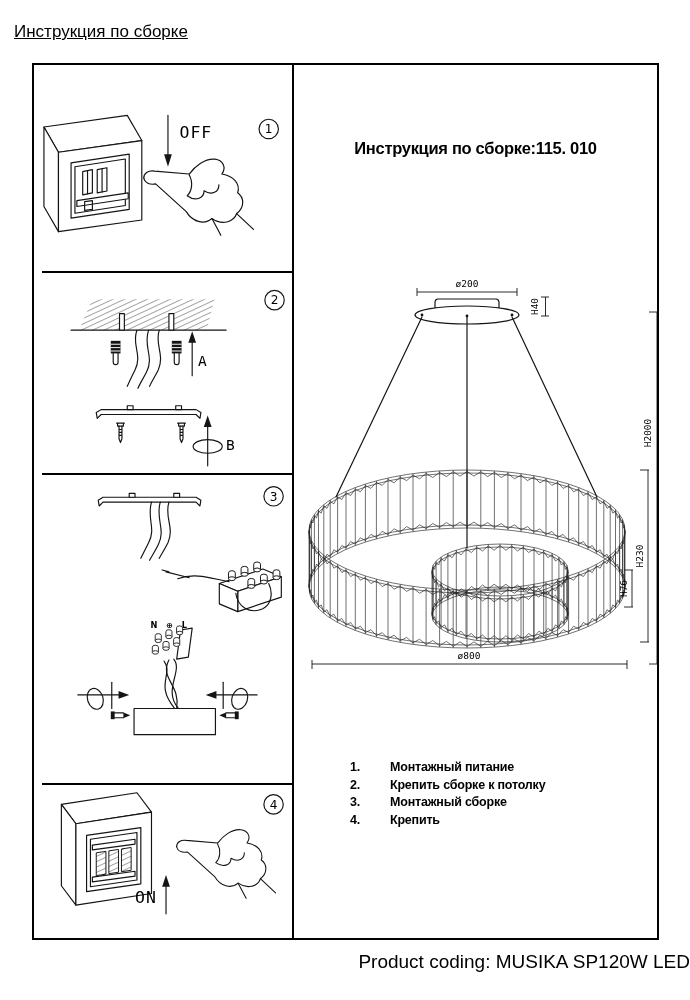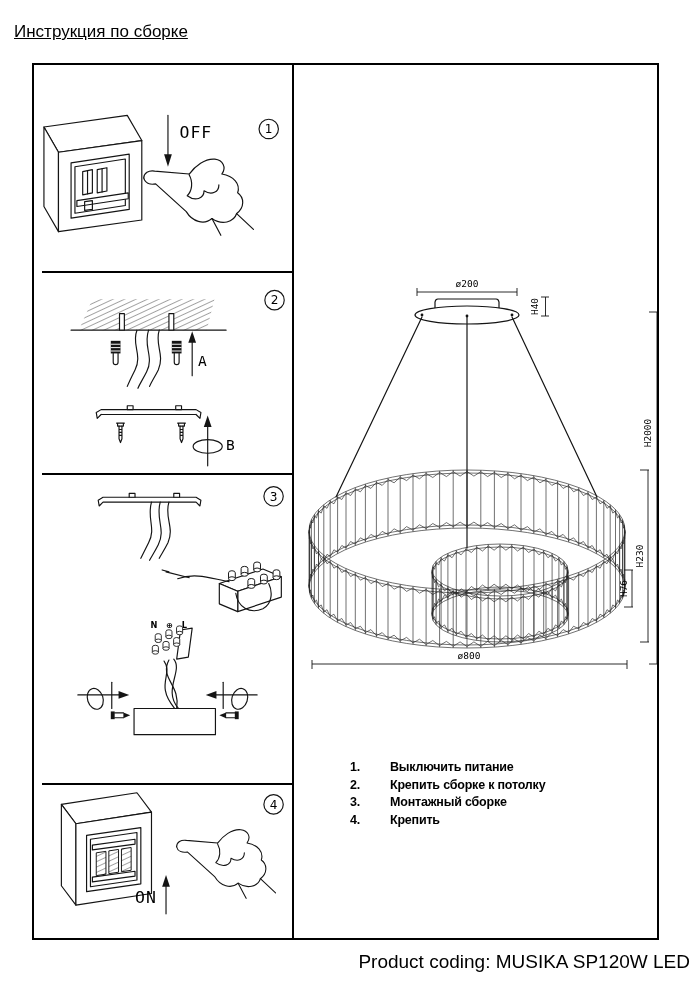--- a/index.html
+++ b/index.html
@@ -236,20 +236,21 @@
           <use href="#hand" transform="translate(138,36) scale(0.92)"></use>
           <g>
             <circle class="lw" cx="239" cy="20" r="10"></circle>
             <text class="numlbl" x="239" y="24.5">4</text>
           </g>
         </svg>
       </div>
     </div>
 
     <div class="right-col">
+      <div class="diagram-title">Инструкция по сборке:115. 010</div>
 
       <svg class="diagram" viewBox="0 0 363 873">
 
         <g class="lw" stroke-width="1">
           <path d="M141,248 v-11 a3,4 0 0 1 3,-3 h58 a3,4 0 0 1 3,3 v11"></path>
           <ellipse class="wf" cx="173" cy="250" rx="52" ry="9"></ellipse>
           <circle class="fillb" cx="128" cy="250" r="1.4"></circle>
           <circle class="fillb" cx="173" cy="251" r="1.4"></circle>
           <circle class="fillb" cx="218" cy="250" r="1.4"></circle>
         </g>
@@ -289,21 +290,21 @@
         <text class="dimlbl" text-anchor="middle" transform="translate(244,241.5) rotate(-90)">H40</text>
         <text class="dimlbl" text-anchor="middle" transform="translate(357,368) rotate(-90)">H2000</text>
         <text class="dimlbl" text-anchor="middle" transform="translate(349,491) rotate(-90)">H230</text>
         <text class="dimlbl" text-anchor="middle" transform="translate(333,523.5) rotate(-90)">H76</text>
         <text class="dimlbl" x="175" y="594" text-anchor="middle">ø800</text>
       </svg>
 
       <div class="steps-list">
         <div class="step-row">
           <span class="step-num">1.</span>
-          <span class="step-text">Выключить питание</span>
+          <span class="step-text">Монтажный питание</span>
         </div>
         <div class="step-row">
           <span class="step-num">2.</span>
           <span class="step-text">Крепить сборке к потолку</span>
         </div>
         <div class="step-row">
           <span class="step-num">3.</span>
           <span class="step-text">Монтажный сборке</span>
         </div>
         <div class="step-row">

